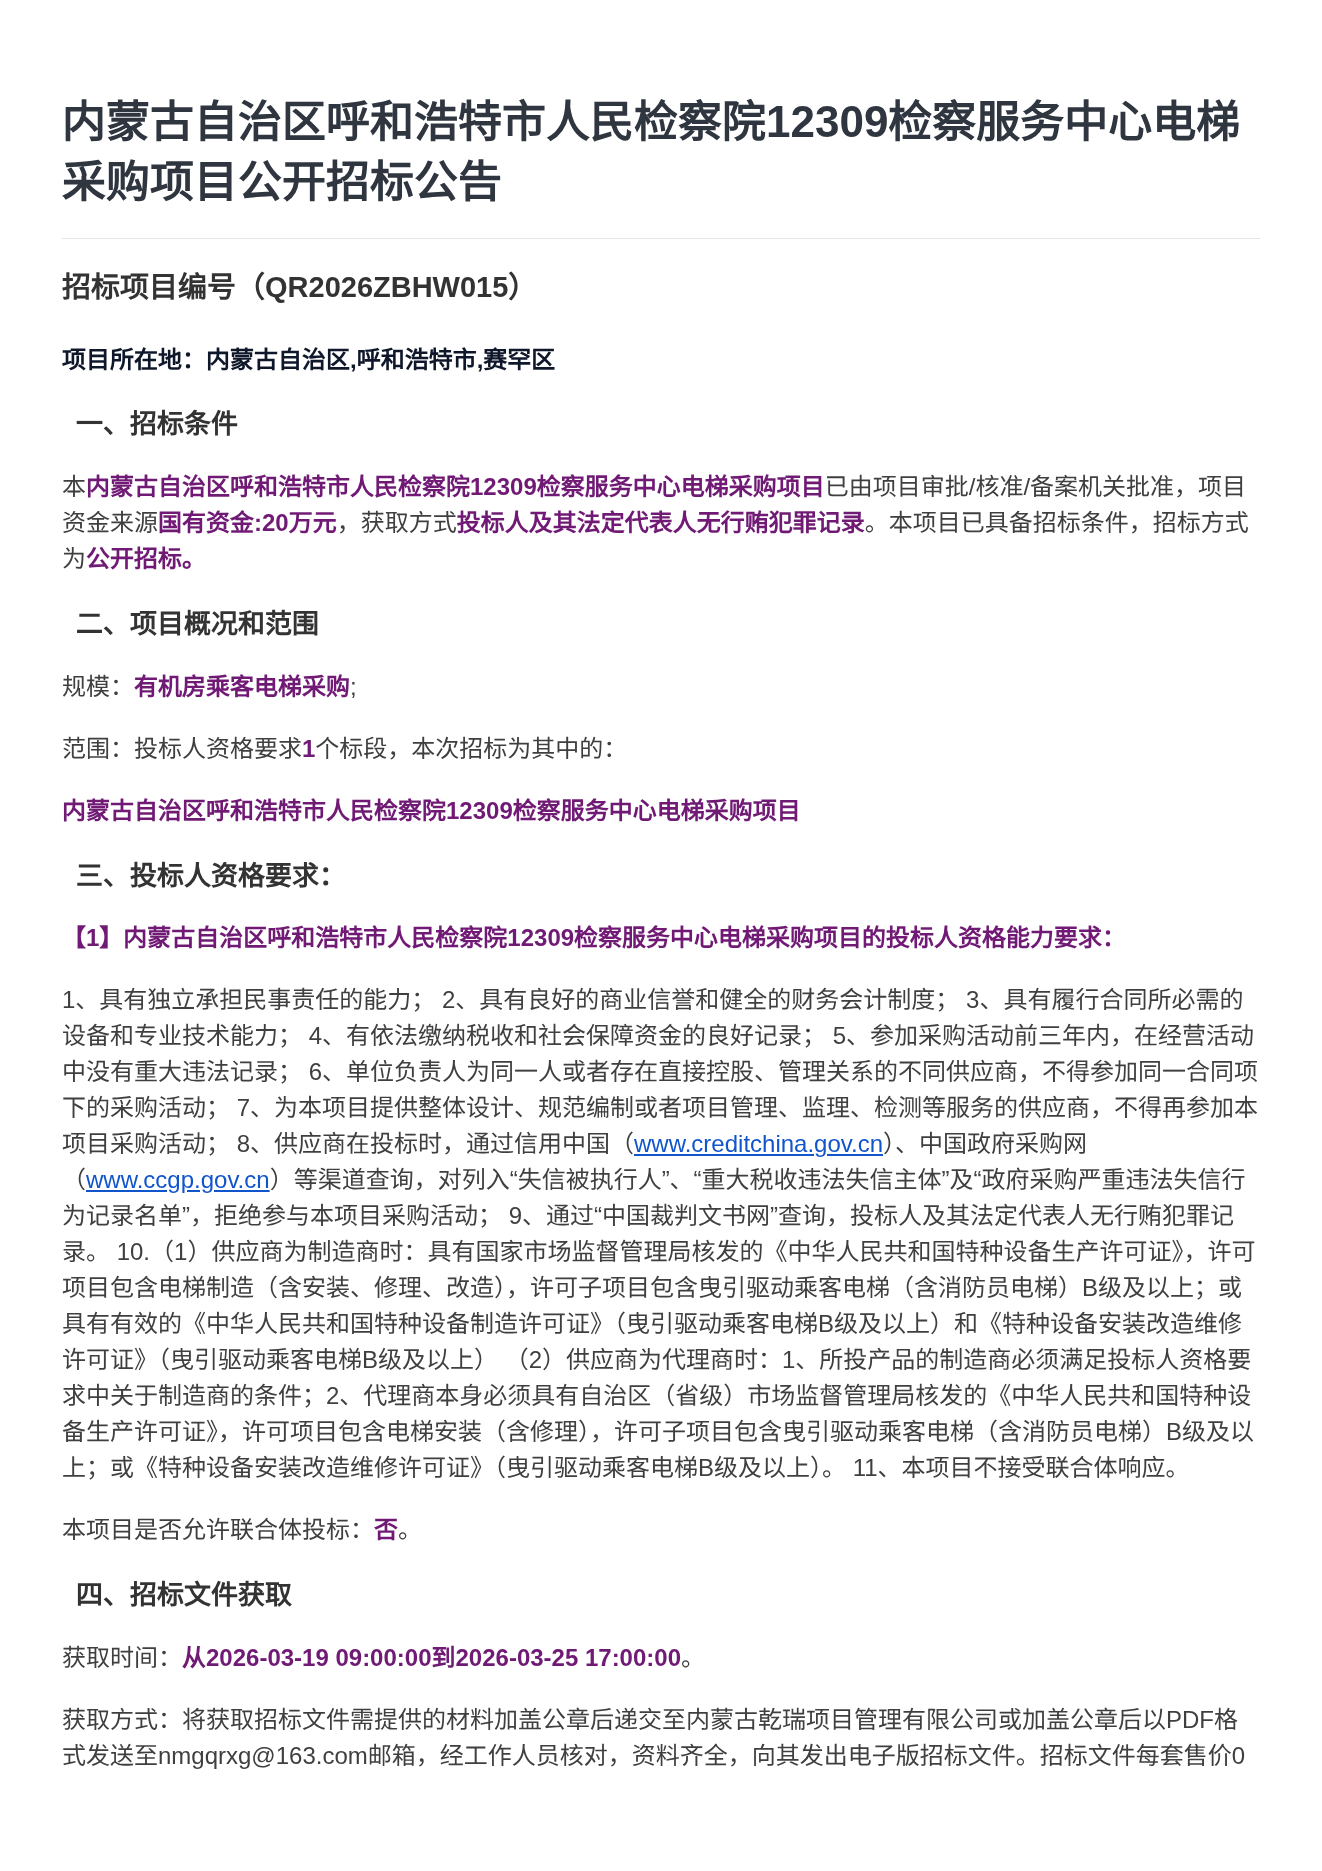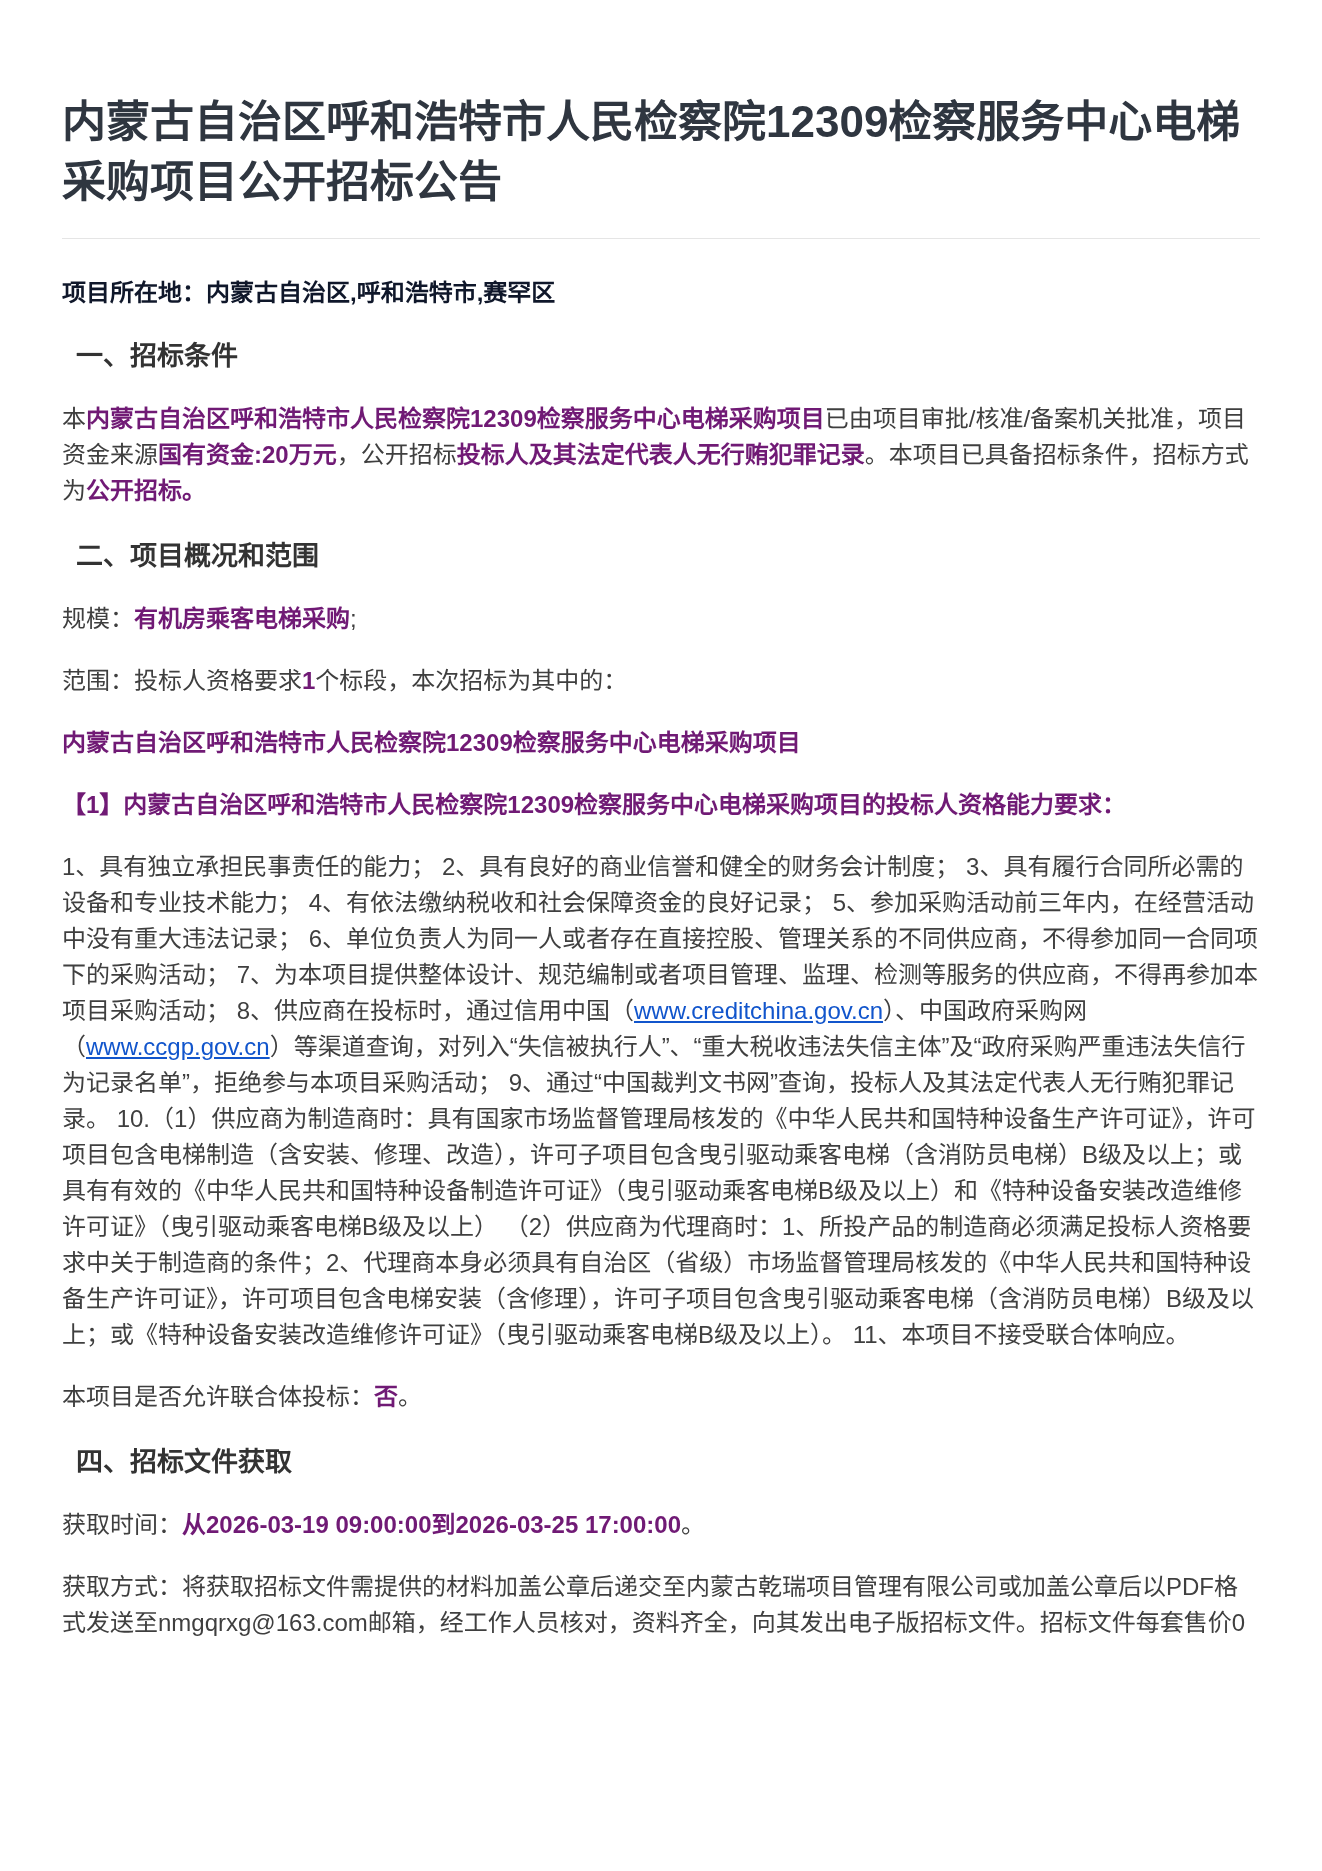--- a/index.html
+++ b/index.html
@@ -71,35 +71,37 @@
 </style>
 </head>
 <body>
 
 <main class="page">
 
   <h1 class="title">内蒙古自治区呼和浩特市人民检察院12309检察服务中心电梯采购项目公开招标公告</h1>
 
   <hr class="divider">
 
+  <h2 class="doc-num">招标项目编号（QR2026ZBHW015）</h2>
 
   <h3 class="location">项目所在地：内蒙古自治区,呼和浩特市,赛罕区</h3>
 
   <h2 class="section">一、招标条件</h2>
 
-  <p class="body-par"><span>本</span><b>内蒙古自治区呼和浩特市人民检察院12309检察服务中心电梯采购项目</b><span>已由项目审批/核准/备案机关批准，项目资金来源</span><b>国有资金:20万元</b><span>，公开招标</span><b>投标人及其法定代表人无行贿犯罪记录</b><span>。本项目已具备招标条件，招标方式为</span><b>公开招标。</b></p>
+  <p class="body-par"><span>本</span><b>内蒙古自治区呼和浩特市人民检察院12309检察服务中心电梯采购项目</b><span>已由项目审批/核准/备案机关批准，项目资金来源</span><b>国有资金:20万元</b><span>，获取方式</span><b>投标人及其法定代表人无行贿犯罪记录</b><span>。本项目已具备招标条件，招标方式为</span><b>公开招标。</b></p>
 
   <h2 class="section">二、项目概况和范围</h2>
 
   <p class="body-par"><span>规模：</span><b>有机房乘客电梯采购</b><span>;</span></p>
 
   <p class="body-par"><span>范围：投标人资格要求</span><b>1</b><span>个标段，本次招标为其中的：</span></p>
 
   <p class="body-par"><b>内蒙古自治区呼和浩特市人民检察院12309检察服务中心电梯采购项目</b></p>
 
+  <h2 class="section">三、投标人资格要求：</h2>
 
   <p class="body-par"><b>【1】内蒙古自治区呼和浩特市人民检察院12309检察服务中心电梯采购项目的投标人资格能力要求：</b></p>
 
   <p class="body-par"><span>1、具有独立承担民事责任的能力； 2、具有良好的商业信誉和健全的财务会计制度； 3、具有履行合同所必需的设备和专业技术能力； 4、有依法缴纳税收和社会保障资金的良好记录； 5、参加采购活动前三年内，在经营活动中没有重大违法记录； 6、单位负责人为同一人或者存在直接控股、管理关系的不同供应商，不得参加同一合同项下的采购活动； 7、为本项目提供整体设计、规范编制或者项目管理、监理、检测等服务的供应商，不得再参加本项目采购活动； 8、供应商在投标时，通过信用中国（</span><a href="#" class="doc-link">www.creditchina.gov.cn</a><span>）、中国政府采购网（</span><a href="#" class="doc-link">www.ccgp.gov.cn</a><span>）等渠道查询，对列入“失信被执行人”、“重大税收违法失信主体”及“政府采购严重违法失信行为记录名单”，拒绝参与本项目采购活动； 9、通过“中国裁判文书网”查询，投标人及其法定代表人无行贿犯罪记录。 10.（1）供应商为制造商时：具有国家市场监督管理局核发的《中华人民共和国特种设备生产许可证》，许可项目包含电梯制造（含安装、修理、改造），许可子项目包含曳引驱动乘客电梯（含消防员电梯）B级及以上；或具有有效的《中华人民共和国特种设备制造许可证》（曳引驱动乘客电梯B级及以上）和《特种设备安装改造维修许可证》（曳引驱动乘客电梯B级及以上） （2）供应商为代理商时：1、所投产品的制造商必须满足投标人资格要求中关于制造商的条件；2、代理商本身必须具有自治区（省级）市场监督管理局核发的《中华人民共和国特种设备生产许可证》，许可项目包含电梯安装（含修理），许可子项目包含曳引驱动乘客电梯（含消防员电梯）B级及以上；或《特种设备安装改造维修许可证》（曳引驱动乘客电梯B级及以上）。 11、本项目不接受联合体响应。</span></p>
 
   <p class="body-par"><span>本项目是否允许联合体投标：</span><b>否</b><span>。</span></p>
 
   <h2 class="section">四、招标文件获取</h2>
 
   <p class="body-par"><span>获取时间：</span><b>从2026-03-19 09:00:00到2026-03-25 17:00:00</b><span>。</span></p>

